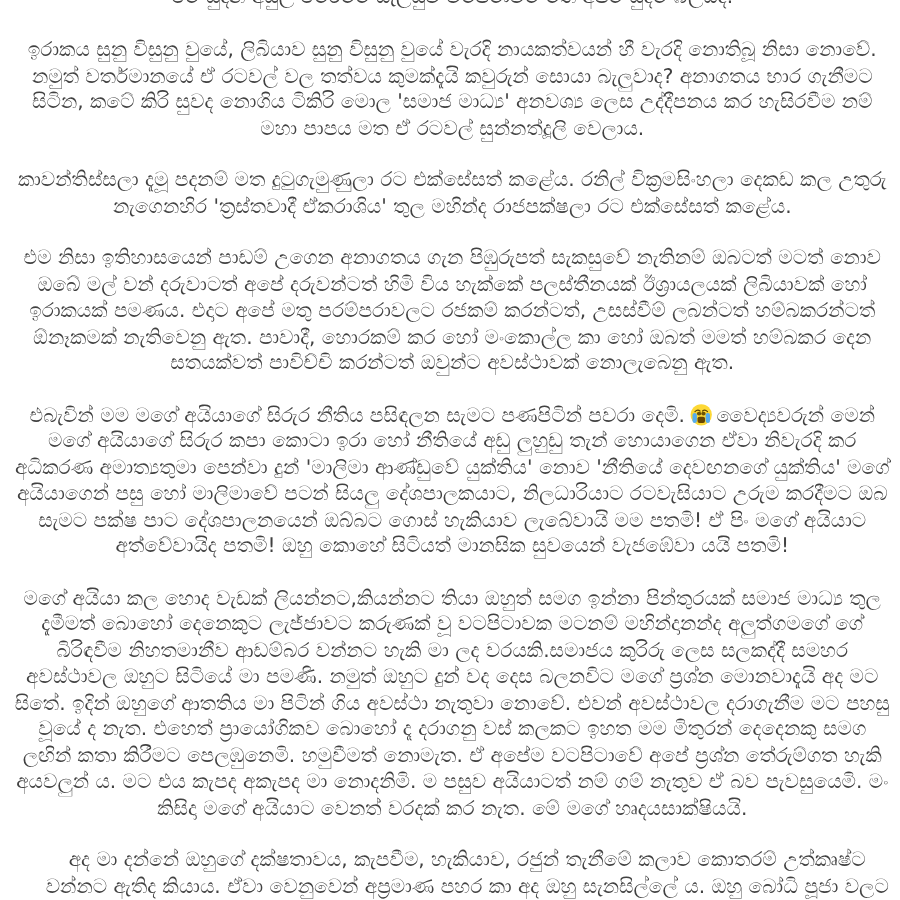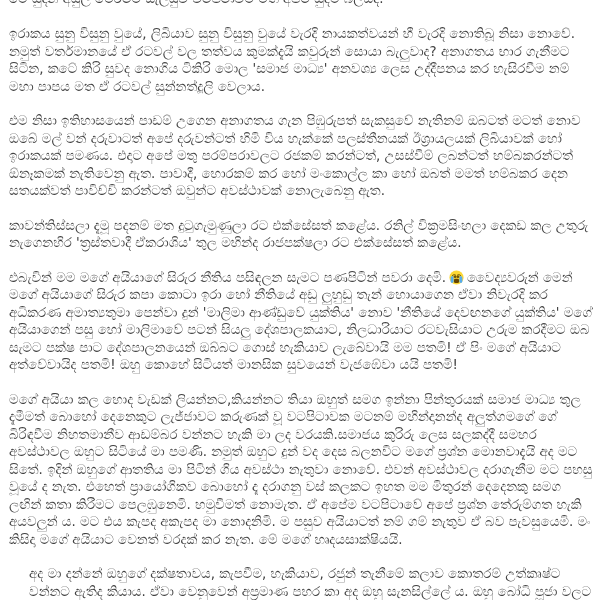--- a/index.html
+++ b/index.html
@@ -14,21 +14,21 @@
   }
   .doc {
     box-sizing: border-box;
     width: 600px;
     height: 600px;
     padding: 0 6px 0 9px;
     font-family: "DejaVu Sans", sans-serif;
     font-size: 13.4px;
     line-height: 17.5px;
     color: #414141;
-    text-align: left;
+    text-align: center;
     overflow: hidden;
   }
   .clip-line {
     height: 8px;
     overflow: hidden;
   }
   .clip-line .inner {
     display: block;
     transform: translateY(-10px);
     white-space: nowrap;
@@ -52,23 +52,23 @@
 <body>
 
 <div class="doc">
 
   <div class="clip-line">
     <span class="inner">මේ සුදන අසුල මෙරටම සැලසුව වටපිටාවම මත අපට සුදම් බලයද.</span>
   </div>
 
   <p>ඉරාකය සුනු විසුනු වුයේ, ලිබියාව සුනු විසුනු වුයේ වැරදි නායකත්වයන් හී වැරදි නොතිබූ නිසා නොවේ. නමුත් වර්තමානයේ ඒ රටවල් වල තත්වය කුමක්දැයි කවුරුන් සොයා බැලුවාද? අනාගතය භාර ගැනීමට සිටින, කටේ කිරි සුවද නොගිය ටිකිරි මොල 'සමාජ මාධ්‍ය' අනවශ්‍ය ලෙස උද්දීපනය කර හැසිරවීම නම් මහා පාපය මත ඒ රටවල් සුන්නත්දූලි වෙලාය.</p>
 
+  <p>කාවන්තිස්සලා දැමූ පදනම් මත දුටුගැමුණුලා රට එක්සේසත් කළේය. රනිල් වික්‍රමසිංහලා දෙකඩ කල උතුරු නැගෙනහිර 'ත්‍රස්තවාදී ඒකරාශිය' තුල මහින්ද රාජපක්ෂලා රට එක්සේසත් කළේය.</p>
+
   <p>එම නිසා ඉතිහාසයෙන් පාඩම් උගෙන අනාගතය ගැන පිඹුරුපත් සැකසුවේ නැතිනම් ඔබටත් මටත් නොව ඔබේ මල් වන් දරුවාටත් අපේ දරුවන්ටත් හිමි විය හැක්කේ පලස්තීනයක් ඊශ්‍රායලයක් ලිබියාවක් හෝ ඉරාකයක් පමණය. එදාට අපේ මතු පරම්පරාවලට රජකම් කරන්ටත්, උසස්වීම් ලබන්ටත් හම්බකරන්ටත් ඕනෑකමක් නැතිවෙනු ඇත. පාවාදී, හොරකම් කර හෝ මංකොල්ල කා හෝ ඔබත් මමත් හම්බකර දෙන සතයක්වත් පාවිච්චි කරන්ටත් ඔවුන්ට අවස්ථාවක් නොලැබෙනු ඇත.</p>
-
-  <p>කාවන්තිස්සලා දැමූ පදනම් මත දුටුගැමුණුලා රට එක්සේසත් කළේය. රනිල් වික්‍රමසිංහලා දෙකඩ කල උතුරු නැගෙනහිර 'ත්‍රස්තවාදී ඒකරාශිය' තුල මහින්ද රාජපක්ෂලා රට එක්සේසත් කළේය.</p>
 
   <p><span>එබැවින් මම මගේ අයියාගේ සිරුර නීතිය පසිඳලන සැමට පණපිටින් පවරා දෙමි.</span><span class="emoji"><svg viewBox="0 0 36 36" width="15" height="15" aria-hidden="true">
          <circle cx="18" cy="18" r="17" fill="#FDD835"></circle>
          <path d="M8 13 q4 -4 8 -1" stroke="#5c4400" stroke-width="2" fill="none" stroke-linecap="round"></path>
          <path d="M28 13 q-4 -4 -8 -1" stroke="#5c4400" stroke-width="2" fill="none" stroke-linecap="round"></path>
          <rect x="4" y="15" width="7" height="16" rx="3.5" fill="#55ACEE"></rect>
          <rect x="25" y="15" width="7" height="16" rx="3.5" fill="#55ACEE"></rect>
          <path d="M11 16 a3.5 3 0 0 1 7 0 a3.5 3 0 0 1 -7 0" fill="#5c4400" opacity="0.9"></path>
          <path d="M18 16 a3.5 3 0 0 1 7 0 a3.5 3 0 0 1 -7 0" fill="#5c4400" opacity="0.9"></path>
          <rect x="12" y="21" width="12" height="10" rx="3" fill="#664500"></rect>

